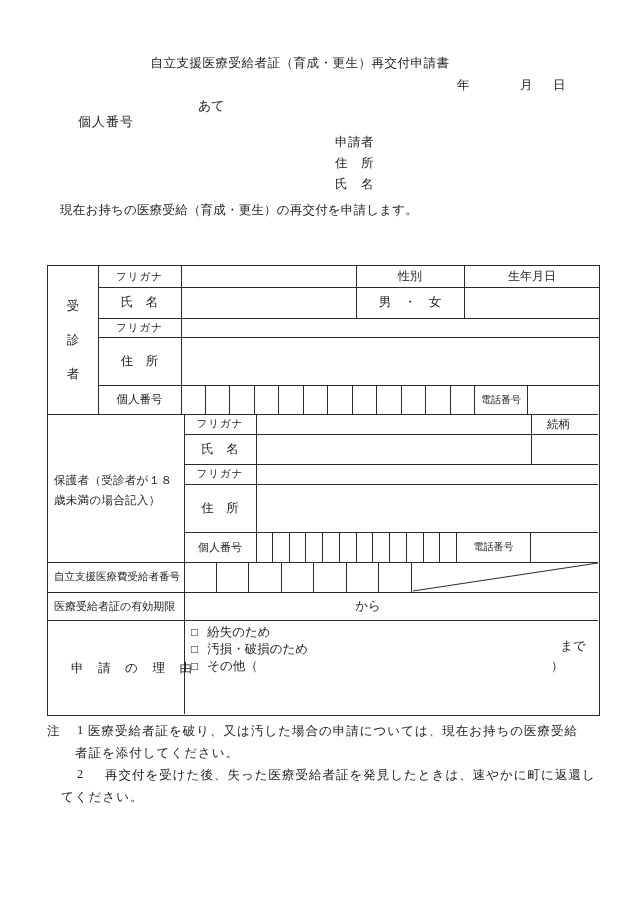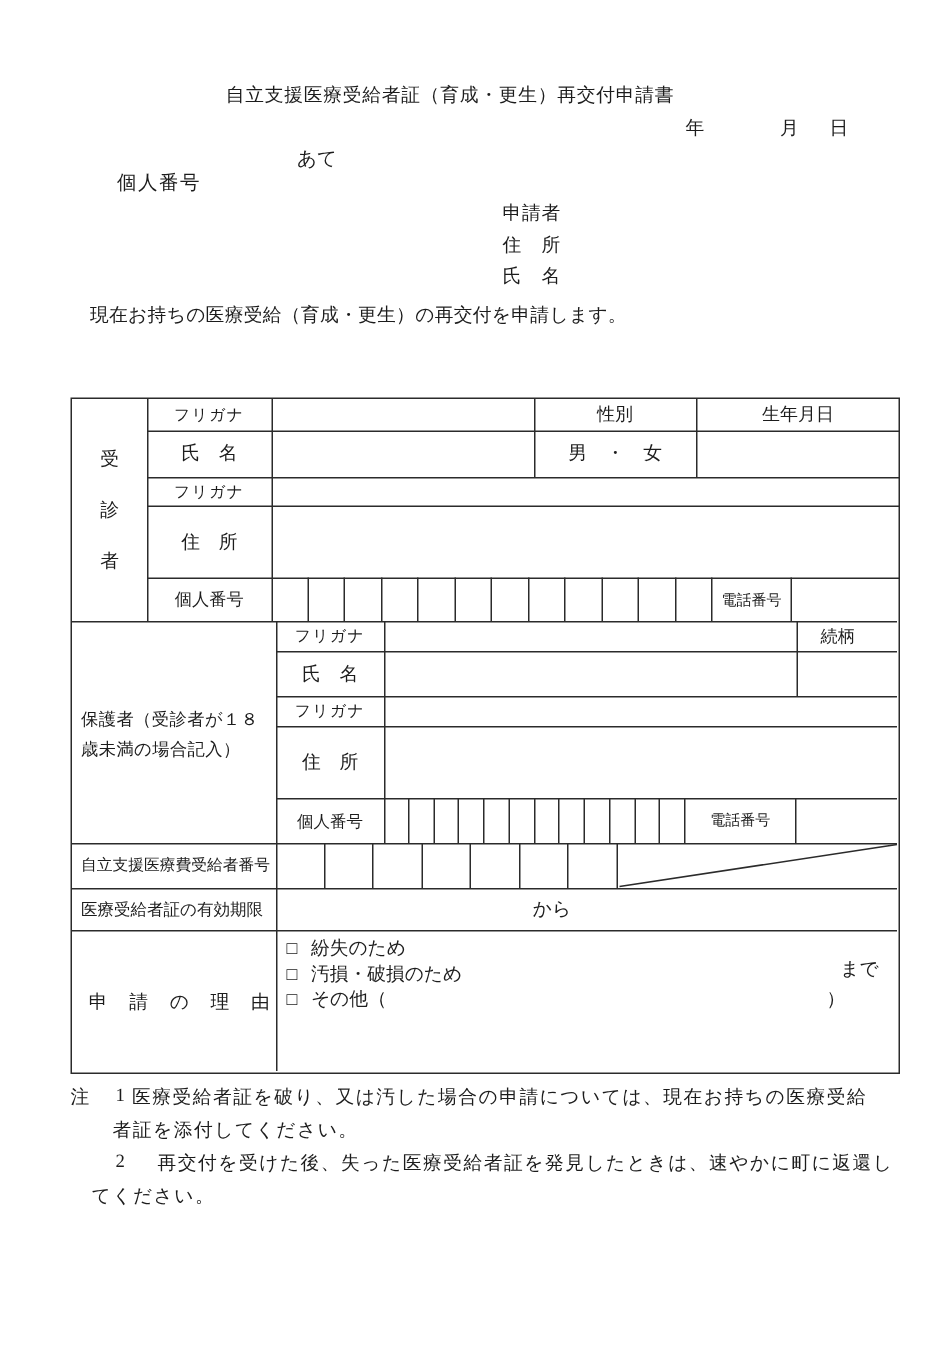--- a/index.html
+++ b/index.html
@@ -153,21 +153,21 @@
     <div class="abs" id="diagonal-cell" style="left:363px;top:296px;width:187px;height:30px;">
       <svg width="187" height="30">
         <line x1="1" y1="29" x2="186" y2="1" stroke="#2b2b2b" stroke-width="1"></line>
       </svg>
     </div>
 
     <div class="lbl left-pad" id="validity-label" style="left:0;top:326px;width:136px;height:28px;">医療受給者証の有効期限</div>
     <div class="lbl main-lbl" style="left:292px;top:326px;width:56px;height:28px;">から</div>
     <div class="lbl main-lbl" style="left:508px;top:326px;width:34px;height:28px;margin-top:40px;">まで</div>
 
-    <div class="lbl" id="reason-label" style="left:4px;top:354px;width:136px;height:97px;">申　請　の　理　由</div>
+    <div class="lbl" id="reason-label" style="left:16px;top:354px;width:136px;height:97px;">申　請　の　理　由</div>
     <div class="abs" style="left:143px;top:358px;">
       <div class="reason-row">
         <span class="cb">□</span>
         <span>紛失のため</span>
       </div>
       <div class="reason-row">
         <span class="cb">□</span>
         <span>汚損・破損のため</span>
       </div>
       <div class="reason-row">

